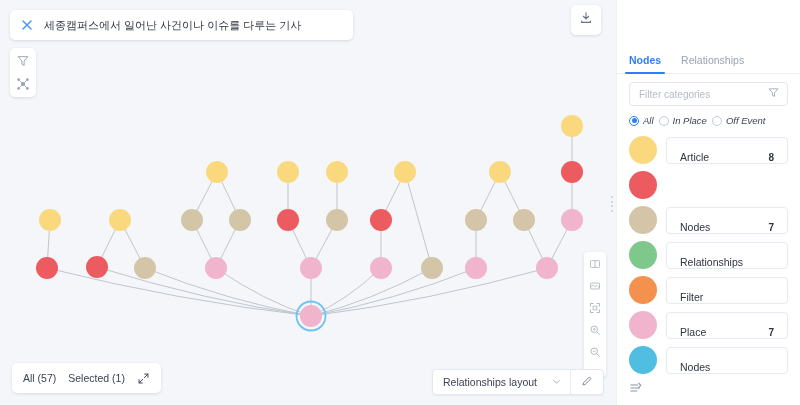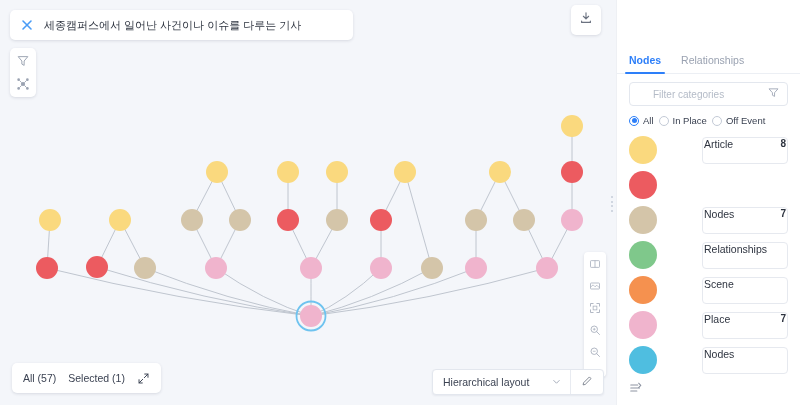--- a/index.html
+++ b/index.html
@@ -120,43 +120,42 @@
   }
   .tab.active { color: #2d7ff9; font-weight: bold; }
   .tab.active::after {
     content: ""; position: absolute; left: 6px; right: 6px; bottom: -1px;
     height: 2.5px; background: #2d7ff9; border-radius: 2px;
   }
 
   .filter-row { padding: 8px 12px 0; }
   .filter-input {
     height: 24px; border: 1px solid #e3e7ee; border-radius: 4px;
-    display: flex; align-items: center; padding: 0 7px 0 23px;
+    display: flex; align-items: center; padding: 0 7px 0 9px;
   }
   .filter-input .ph { flex: 1; font-size: 10px; color: #b4bbc7; }
 
-  .radio-row { display: flex; align-items: center; gap: 5px; padding: 9px 12px 0; }
+  .radio-row { display: flex; align-items: center; gap: 5px; padding: 9px 12px 0; font-style: italic; }
   .radio-item { display: flex; align-items: center; gap: 4px; }
   .radio {
     width: 10px; height: 10px; border-radius: 50%;
     border: 1.3px solid #c3cad6; background: #fff;
     display: flex; align-items: center; justify-content: center;
   }
   .radio.checked { border-color: #2d7ff9; }
   .radio.checked::after { content:""; width: 5px; height: 5px; border-radius:50%; background: #2d7ff9; }
   .radio-label { font-size: 9.5px; color: #3b4252; white-space: nowrap; }
 
   .legend-list { padding: 10px 12px 0; display: flex; flex-direction: column; gap: 7px; flex: 1; }
   .legend-row { display: flex; align-items: center; gap: 9px; }
   .swatch { width: 28px; height: 28px; border-radius: 50%; flex: 0 0 28px; }
   .legend-box {
     flex: 1; height: 27px; border: 1px solid #e6e9ef; border-radius: 4px;
-    display: flex; align-items: flex-start; justify-content: space-between;
-    padding: 0 1px;
-    margin-left: 36px;
+    display: flex; align-items: flex-end; justify-content: space-between;
+    padding: 0 13px;
   }
   .legend-name { font-size: 10.5px; color: #2e3440; }
   .legend-count { font-size: 10px; color: #2e3440; font-weight: bold; }
 
   .panel-footer { padding: 4px 12px 10px; }
   .panel-footer .fi { width: 14px; height: 14px; display:flex; align-items:center; justify-content:center; }
 </style>
 </head>
 <body>
 
@@ -309,21 +308,21 @@
           <path d="M9.5 2.5 L13.5 2.5 L13.5 6.5" stroke="#3b4252" stroke-width="1.2" fill="none" stroke-linecap="round" stroke-linejoin="round"></path>
           <path d="M13.5 2.5 L9 7" stroke="#3b4252" stroke-width="1.2" stroke-linecap="round"></path>
           <path d="M6.5 13.5 L2.5 13.5 L2.5 9.5" stroke="#3b4252" stroke-width="1.2" fill="none" stroke-linecap="round" stroke-linejoin="round"></path>
           <path d="M2.5 13.5 L7 9" stroke="#3b4252" stroke-width="1.2" stroke-linecap="round"></path>
         </svg>
       </span>
     </div>
 
     <div class="layout-bar">
       <div class="sel">
-        <span class="sel-text">Hierarchical layout</span>
+        <span class="sel-text">Relationships layout</span>
         <span>
           <svg width="11" height="11" viewBox="0 0 16 16">
             <path d="M4 6.5 L8 10.5 L12 6.5" stroke="#9aa2b1" stroke-width="1.3" fill="none" stroke-linecap="round" stroke-linejoin="round"></path>
           </svg>
         </span>
       </div>
       <div class="divider"></div>
       <div class="pencil">
         <span>
           <svg width="12" height="12" viewBox="0 0 16 16">
@@ -395,21 +394,21 @@
         <div class="legend-row">
           <span class="swatch" style="background: rgb(127, 200, 139);"></span>
           <div class="legend-box">
             <span class="legend-name">Relationships</span>
             <span class="legend-count"></span>
           </div>
         </div>
         <div class="legend-row">
           <span class="swatch" style="background: rgb(245, 145, 79);"></span>
           <div class="legend-box">
-            <span class="legend-name">Scene</span>
+            <span class="legend-name">Filter</span>
             <span class="legend-count"></span>
           </div>
         </div>
         <div class="legend-row">
           <span class="swatch" style="background: rgb(240, 180, 205);"></span>
           <div class="legend-box">
             <span class="legend-name">Place</span>
             <span class="legend-count">7</span>
           </div>
         </div>

